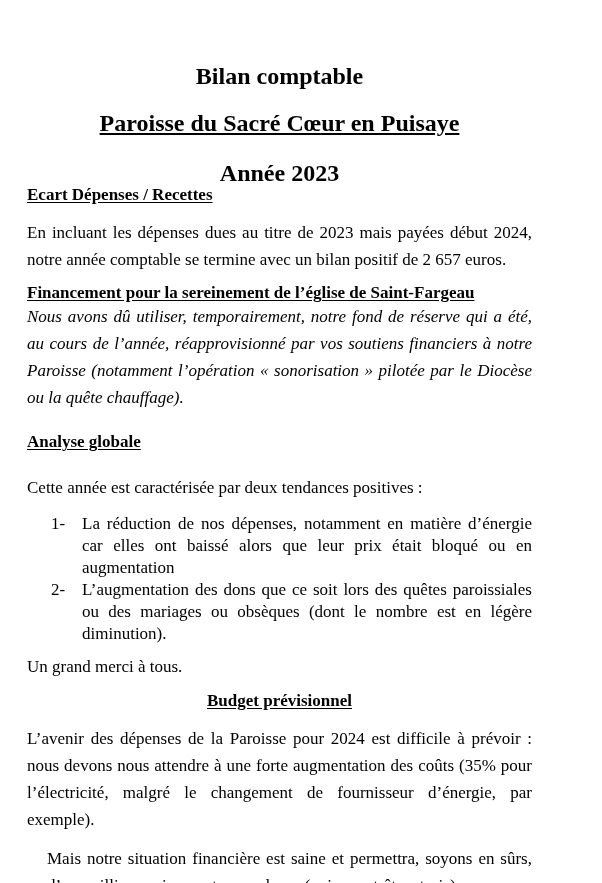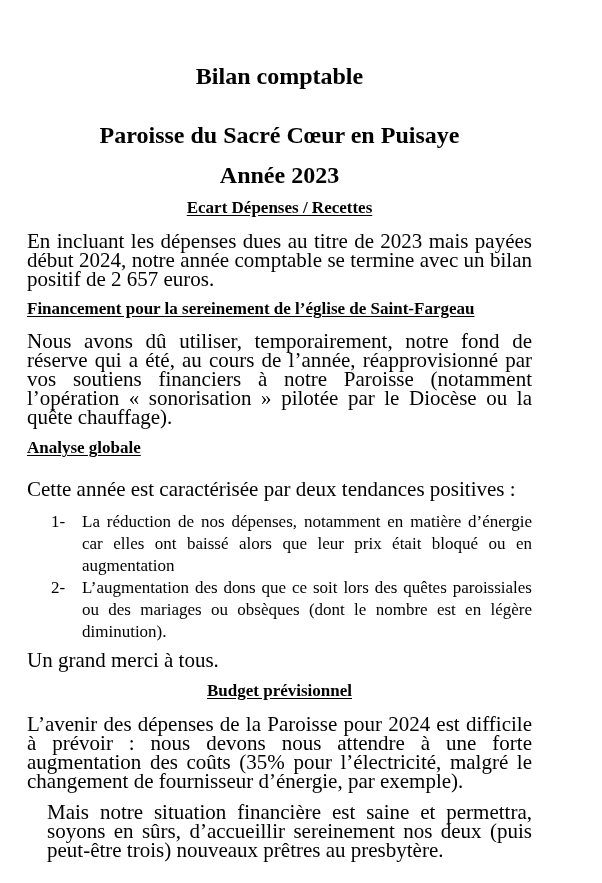--- a/index.html
+++ b/index.html
@@ -22,32 +22,32 @@
       padding: 58px 41px 0 27px;
     }
     .title {
       text-align: center;
       font-weight: bold;
       font-size: 24px;
       line-height: 24px;
       margin: 0;
     }
     .title.t1 { margin-top: 6px; }
-    .title.t2 { margin-top: 35px; }
-    .title.t3 { margin-top: 16px; }
+    .title.t2 { margin-top: 23px; text-decoration: underline; }
+    .title.t3 { margin-top: 26px; }
     .section-heading {
       font-size: 17px;
       line-height: 20px;
       text-decoration: underline;
       text-underline-offset: 2px;
       margin: 0;
     }
     .para {
-      font-size: 21px;
-      line-height: 19px;
+      font-size: 17px;
+      line-height: 27px;
       margin: 0;
       text-align: justify;
     }
     .list {
       margin: 0;
       padding: 0;
       list-style: none;
     }
     .list-item {
       position: relative;
@@ -64,27 +64,27 @@
   </style>
 </head>
 <body>
 
 <div class="page">
 
   <h1 class="title t1">Bilan comptable</h1>
   <h1 class="title t2">Paroisse du Sacré Cœur en Puisaye</h1>
   <h1 class="title t3">Année 2023</h1>
 
-  <h2 class="section-heading" style="margin-top:11px;text-align:center;">Ecart Dépenses / Recettes</h2>
+  <h2 class="section-heading" style="margin-top:0;">Ecart Dépenses / Recettes</h2>
   <p class="para" style="margin-top:14px;">En incluant les dépenses dues au titre de 2023 mais payées début 2024, notre année comptable se termine avec un bilan positif de 2 657 euros.</p>
 
   <h2 class="section-heading" style="margin-top:10px;">Financement pour la sereinement de l’église de Saint-Fargeau</h2>
-  <p class="para" style="margin-top:13px;">Nous avons dû utiliser, temporairement, notre fond de réserve qui a été, au cours de l’année, réapprovisionné par vos soutiens financiers à notre Paroisse (notamment l’opération « sonorisation » pilotée par le Diocèse ou la quête chauffage).</p>
+  <p class="para" style="font-style:italic;">Nous avons dû utiliser, temporairement, notre fond de réserve qui a été, au cours de l’année, réapprovisionné par vos soutiens financiers à notre Paroisse (notamment l’opération « sonorisation » pilotée par le Diocèse ou la quête chauffage).</p>
 
-  <h2 class="section-heading" style="margin-top:11px;">Analyse globale</h2>
+  <h2 class="section-heading" style="margin-top:21px;">Analyse globale</h2>
   <p class="para" style="margin-top:22px;">Cette année est caractérisée par deux tendances positives :</p>
 
   <ol class="list" style="margin-top:12px;">
     <li class="list-item">
       <span class="list-num">1-</span>
       <span>La réduction de nos dépenses, notamment en matière d’énergie car elles ont baissé alors que leur prix était bloqué ou en augmentation</span>
     </li>
     <li class="list-item">
       <span class="list-num">2-</span>
       <span>L’augmentation des dons que ce soit lors des quêtes paroissiales ou des mariages ou obsèques (dont le nombre est en légère diminution).</span>

